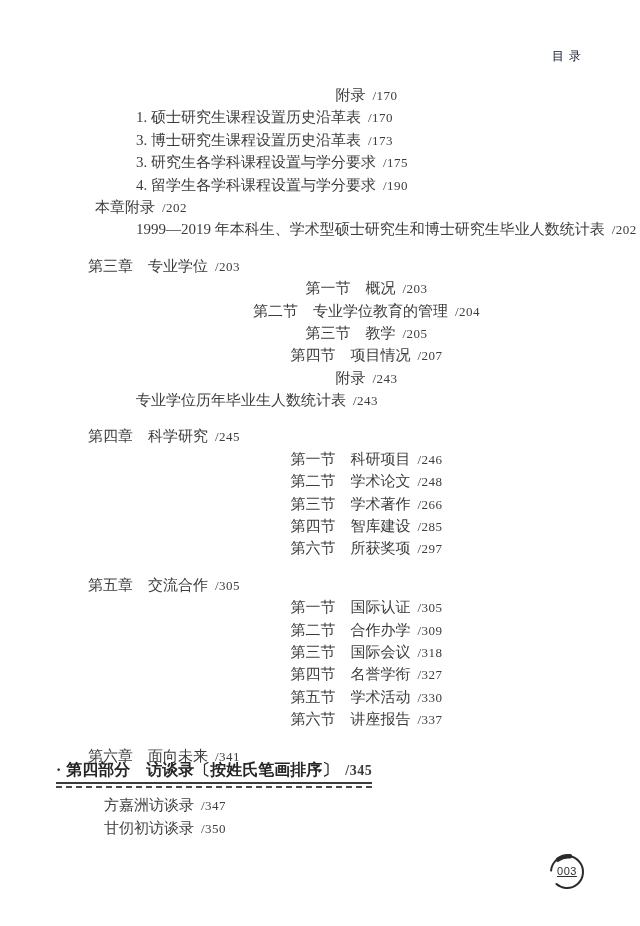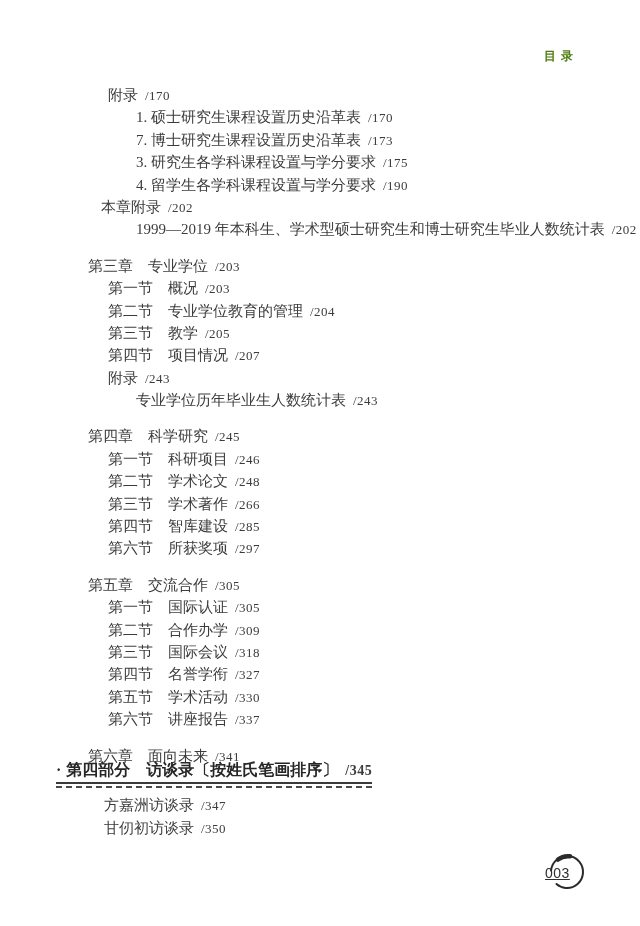--- a/index.html
+++ b/index.html
@@ -13,42 +13,41 @@
     height: 926px;
     overflow: hidden;
     font-family: "Liberation Serif", "DejaVu Serif", serif;
     color: #3c3c3c;
   }
 
   
   .running-head {
     position: absolute;
     top: 48px;
-    right: 62px;
+    right: 54px;
     font-size: 12px;
     letter-spacing: 5px;
-    color: #4d7c0f;
-    font-weight: bold;
+    color: #0f172a;
   }
 
   
   .toc {
     position: absolute;
     left: 88px;
     top: 84px;
     font-size: 15px;
   }
   .row {
     height: 22.4px;
     line-height: 22.4px;
     white-space: nowrap;
   }
   .lvl-chapter  { margin-left: 0; margin-top: 14px; }
-  .lvl-appendix { margin-left: 13px; }
-  .lvl-section  { margin-left: 20px; }
+  .lvl-appendix { margin-left: 7px; }
+  .lvl-section  { margin-left: 8px; text-align: center; }
   .lvl-sub      { margin-left: 48px; }
   .pg {
     margin-left: 7px;
     font-size: 13px;
     letter-spacing: 0.5px;
     color: #3c3c3c;
   }
 
   
   .part {
@@ -96,36 +95,37 @@
     top: 850px;
     width: 44px;
     height: 44px;
   }
   .stamp svg { display: block; }
   .stamp .num {
     position: absolute;
     left: 0;
     top: 15px;
     width: 44px;
-    font-size: 14px;
+    text-align: center;
+    font-size: 11px;
     letter-spacing: 0.5px;
     color: #2e2e2e;
     font-family: "Liberation Sans", "DejaVu Sans", sans-serif;
     text-decoration: underline;
   }
 </style>
 </head>
 <body>
 
 <div class="running-head">目录</div>
 
 <div class="toc">
   <div class="row lvl-section"><span>附录</span><span class="pg">/170</span></div>
   <div class="row lvl-sub"><span>1. 硕士研究生课程设置历史沿革表</span><span class="pg">/170</span></div>
-  <div class="row lvl-sub"><span>7. 博士研究生课程设置历史沿革表</span><span class="pg">/173</span></div>
+  <div class="row lvl-sub"><span>3. 博士研究生课程设置历史沿革表</span><span class="pg">/173</span></div>
   <div class="row lvl-sub"><span>3. 研究生各学科课程设置与学分要求</span><span class="pg">/175</span></div>
   <div class="row lvl-sub"><span>4. 留学生各学科课程设置与学分要求</span><span class="pg">/190</span></div>
   <div class="row lvl-appendix"><span>本章附录</span><span class="pg">/202</span></div>
   <div class="row lvl-sub"><span>1999—2019 年本科生、学术型硕士研究生和博士研究生毕业人数统计表</span><span class="pg">/202</span></div>
   <div class="row lvl-chapter"><span>第三章　专业学位</span><span class="pg">/203</span></div>
   <div class="row lvl-section"><span>第一节　概况</span><span class="pg">/203</span></div>
   <div class="row lvl-section"><span>第二节　专业学位教育的管理</span><span class="pg">/204</span></div>
   <div class="row lvl-section"><span>第三节　教学</span><span class="pg">/205</span></div>
   <div class="row lvl-section"><span>第四节　项目情况</span><span class="pg">/207</span></div>
   <div class="row lvl-section"><span>附录</span><span class="pg">/243</span></div>

